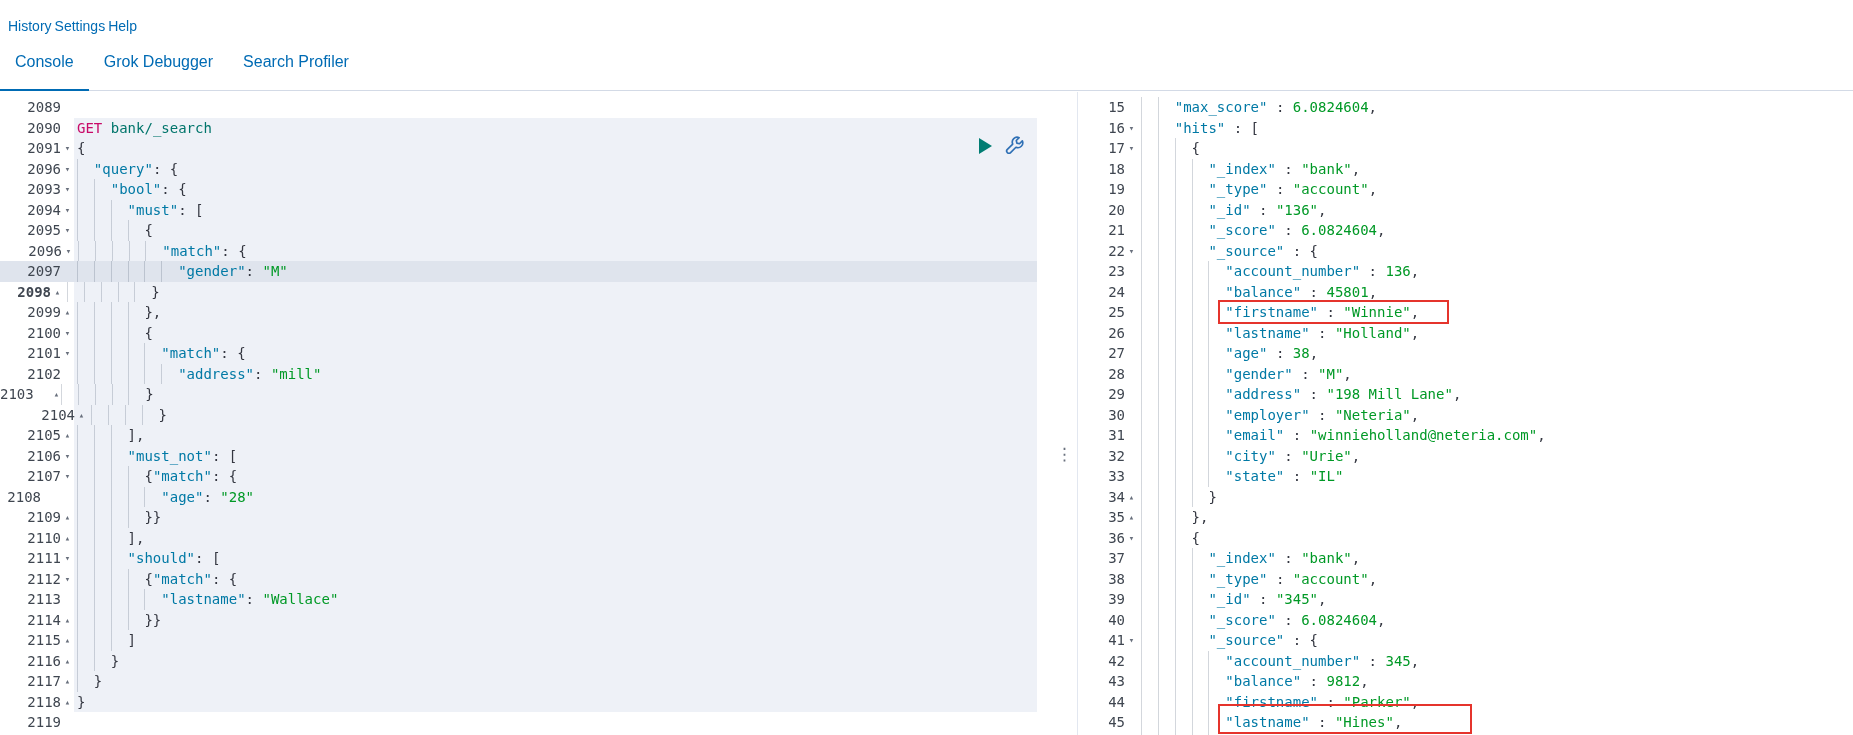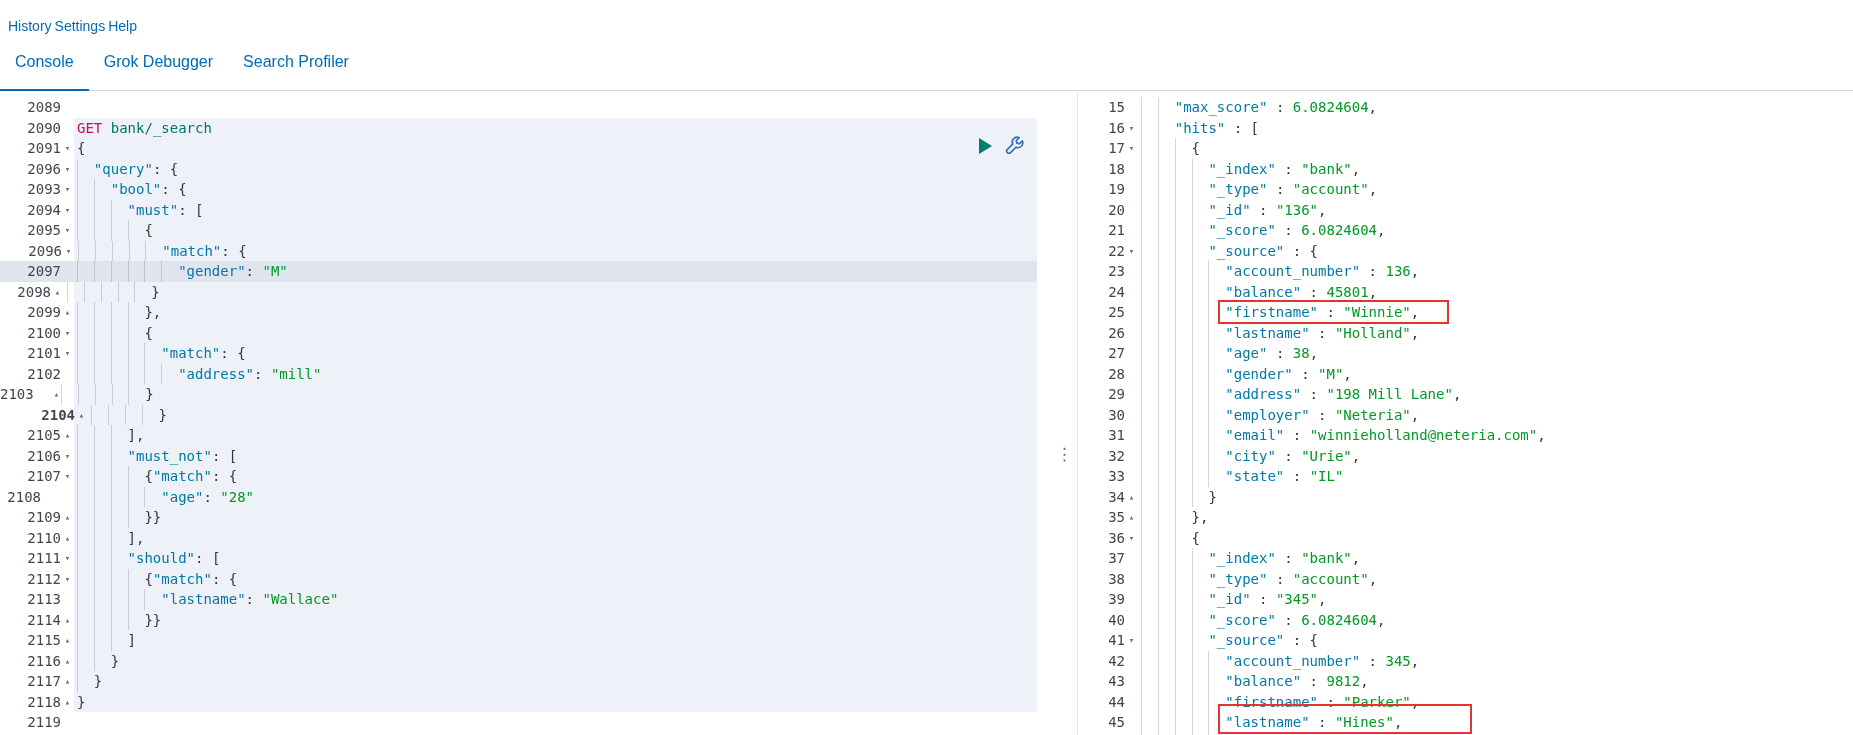--- a/index.html
+++ b/index.html
@@ -82,27 +82,27 @@
     <div class="lines" id="req-lines">
         <div class="line-row"><div class="gutter" style="width: 74px;"><span class="lnum">2089</span><span class="fold"></span></div><div class="content"><pre></pre></div></div>
         <div class="line-row"><div class="gutter" style="width: 74px;"><span class="lnum">2090</span><span class="fold"></span></div><div class="content"><pre><span class="tk-method">GET</span><span class="tk-punct"> </span><span class="tk-url">bank/_search</span></pre></div></div>
         <div class="line-row"><div class="gutter" style="width: 74px;"><span class="lnum">2091</span><span class="fold">▾</span></div><div class="content"><pre><span class="tk-punct">{</span></pre></div></div>
         <div class="line-row"><div class="gutter" style="width: 74px;"><span class="lnum">2096</span><span class="fold">▾</span></div><div class="content"><div class="iguides" style="width: 16.86px;"></div><pre><span class="tk-punct">  </span><span class="tk-key">"query"</span><span class="tk-punct">:</span><span class="tk-punct"> </span><span class="tk-punct">{</span></pre></div></div>
         <div class="line-row"><div class="gutter" style="width: 74px;"><span class="lnum">2093</span><span class="fold">▾</span></div><div class="content"><div class="iguides" style="width: 33.72px;"></div><pre><span class="tk-punct">    </span><span class="tk-key">"bool"</span><span class="tk-punct">:</span><span class="tk-punct"> </span><span class="tk-punct">{</span></pre></div></div>
         <div class="line-row"><div class="gutter" style="width: 74px;"><span class="lnum">2094</span><span class="fold">▾</span></div><div class="content"><div class="iguides" style="width: 50.58px;"></div><pre><span class="tk-punct">      </span><span class="tk-key">"must"</span><span class="tk-punct">:</span><span class="tk-punct"> </span><span class="tk-punct">[</span></pre></div></div>
         <div class="line-row"><div class="gutter" style="width: 74px;"><span class="lnum">2095</span><span class="fold">▾</span></div><div class="content"><div class="iguides" style="width: 67.44px;"></div><pre><span class="tk-punct">        </span><span class="tk-punct">{</span></pre></div></div>
         <div class="line-row"><div class="gutter" style="width: 75px;"><span class="lnum">2096</span><span class="fold">▾</span></div><div class="content"><div class="iguides" style="width: 84.3px;"></div><pre><span class="tk-punct">          </span><span class="tk-key">"match"</span><span class="tk-punct">:</span><span class="tk-punct"> </span><span class="tk-punct">{</span></pre></div></div>
         <div class="line-row"><div class="gutter" style="width: 74px;"><span class="lnum">2097</span><span class="fold"></span></div><div class="content"><div class="iguides" style="width: 101.16px;"></div><pre><span class="tk-punct">            </span><span class="tk-key">"gender"</span><span class="tk-punct">:</span><span class="tk-punct"> </span><span class="tk-str">"M"</span></pre></div></div>
-        <div class="line-row"><div class="gutter" style="width: 64px;"><span class="lnum">2098</span><span class="fold">▴</span></div><div class="content"><div class="iguides" style="width: 84.3px;"></div><pre><span class="tk-punct">          </span><span class="tk-punct">}</span></pre></div></div>
+        <div class="line-row"><div class="gutter" style="width: 64px; font-weight: bold;"><span class="lnum">2098</span><span class="fold">▴</span></div><div class="content"><div class="iguides" style="width: 84.3px;"></div><pre><span class="tk-punct">          </span><span class="tk-punct">}</span></pre></div></div>
         <div class="line-row"><div class="gutter" style="width: 74px;"><span class="lnum">2099</span><span class="fold">▴</span></div><div class="content"><div class="iguides" style="width: 67.44px;"></div><pre><span class="tk-punct">        </span><span class="tk-punct">},</span></pre></div></div>
         <div class="line-row"><div class="gutter" style="width: 74px;"><span class="lnum">2100</span><span class="fold">▾</span></div><div class="content"><div class="iguides" style="width: 67.44px;"></div><pre><span class="tk-punct">        </span><span class="tk-punct">{</span></pre></div></div>
         <div class="line-row"><div class="gutter" style="width: 74px;"><span class="lnum">2101</span><span class="fold">▾</span></div><div class="content"><div class="iguides" style="width: 84.3px;"></div><pre><span class="tk-punct">          </span><span class="tk-key">"match"</span><span class="tk-punct">:</span><span class="tk-punct"> </span><span class="tk-punct">{</span></pre></div></div>
         <div class="line-row"><div class="gutter" style="width: 74px;"><span class="lnum">2102</span><span class="fold"></span></div><div class="content"><div class="iguides" style="width: 101.16px;"></div><pre><span class="tk-punct">            </span><span class="tk-key">"address"</span><span class="tk-punct">:</span><span class="tk-punct"> </span><span class="tk-str">"mill"</span></pre></div></div>
         <div class="line-row"><div class="gutter" style="width: 58px; gap: 20px;"><span class="lnum">2103</span><span class="fold">▴</span></div><div class="content"><div class="iguides" style="width: 84.3px;"></div><pre><span class="tk-punct">          </span><span class="tk-punct">}</span></pre></div></div>
-        <div class="line-row"><div class="gutter" style="width: 88px; font-weight: bold;"><span class="lnum">2104</span><span class="fold">▴</span></div><div class="content"><div class="iguides" style="width: 67.44px;"></div><pre><span class="tk-punct">        </span><span class="tk-punct">}</span></pre></div></div>
+        <div class="line-row"><div class="gutter" style="width: 88px;"><span class="lnum">2104</span><span class="fold">▴</span></div><div class="content"><div class="iguides" style="width: 67.44px;"></div><pre><span class="tk-punct">        </span><span class="tk-punct">}</span></pre></div></div>
         <div class="line-row"><div class="gutter" style="width: 74px;"><span class="lnum">2105</span><span class="fold">▴</span></div><div class="content"><div class="iguides" style="width: 50.58px;"></div><pre><span class="tk-punct">      </span><span class="tk-punct">],</span></pre></div></div>
         <div class="line-row"><div class="gutter" style="width: 74px;"><span class="lnum">2106</span><span class="fold">▾</span></div><div class="content"><div class="iguides" style="width: 50.58px;"></div><pre><span class="tk-punct">      </span><span class="tk-key">"must_not"</span><span class="tk-punct">:</span><span class="tk-punct"> </span><span class="tk-punct">[</span></pre></div></div>
         <div class="line-row"><div class="gutter" style="width: 74px;"><span class="lnum">2107</span><span class="fold">▾</span></div><div class="content"><div class="iguides" style="width: 67.44px;"></div><pre><span class="tk-punct">        </span><span class="tk-punct">{</span><span class="tk-key">"match"</span><span class="tk-punct">:</span><span class="tk-punct"> </span><span class="tk-punct">{</span></pre></div></div>
         <div class="line-row"><div class="gutter" style="width: 74px; gap: 20px;"><span class="lnum">2108</span><span class="fold"></span></div><div class="content"><div class="iguides" style="width: 84.3px;"></div><pre><span class="tk-punct">          </span><span class="tk-key">"age"</span><span class="tk-punct">:</span><span class="tk-punct"> </span><span class="tk-str">"28"</span></pre></div></div>
         <div class="line-row"><div class="gutter" style="width: 74px;"><span class="lnum">2109</span><span class="fold">▴</span></div><div class="content"><div class="iguides" style="width: 67.44px;"></div><pre><span class="tk-punct">        </span><span class="tk-punct">}}</span></pre></div></div>
         <div class="line-row"><div class="gutter" style="width: 74px;"><span class="lnum">2110</span><span class="fold">▴</span></div><div class="content"><div class="iguides" style="width: 50.58px;"></div><pre><span class="tk-punct">      </span><span class="tk-punct">],</span></pre></div></div>
         <div class="line-row"><div class="gutter" style="width: 74px;"><span class="lnum">2111</span><span class="fold">▾</span></div><div class="content"><div class="iguides" style="width: 50.58px;"></div><pre><span class="tk-punct">      </span><span class="tk-key">"should"</span><span class="tk-punct">:</span><span class="tk-punct"> </span><span class="tk-punct">[</span></pre></div></div>
         <div class="line-row"><div class="gutter" style="width: 74px;"><span class="lnum">2112</span><span class="fold">▾</span></div><div class="content"><div class="iguides" style="width: 67.44px;"></div><pre><span class="tk-punct">        </span><span class="tk-punct">{</span><span class="tk-key">"match"</span><span class="tk-punct">:</span><span class="tk-punct"> </span><span class="tk-punct">{</span></pre></div></div>
         <div class="line-row"><div class="gutter" style="width: 74px;"><span class="lnum">2113</span><span class="fold"></span></div><div class="content"><div class="iguides" style="width: 84.3px;"></div><pre><span class="tk-punct">          </span><span class="tk-key">"lastname"</span><span class="tk-punct">:</span><span class="tk-punct"> </span><span class="tk-str">"Wallace"</span></pre></div></div>
         <div class="line-row"><div class="gutter" style="width: 74px;"><span class="lnum">2114</span><span class="fold">▴</span></div><div class="content"><div class="iguides" style="width: 67.44px;"></div><pre><span class="tk-punct">        </span><span class="tk-punct">}}</span></pre></div></div>

